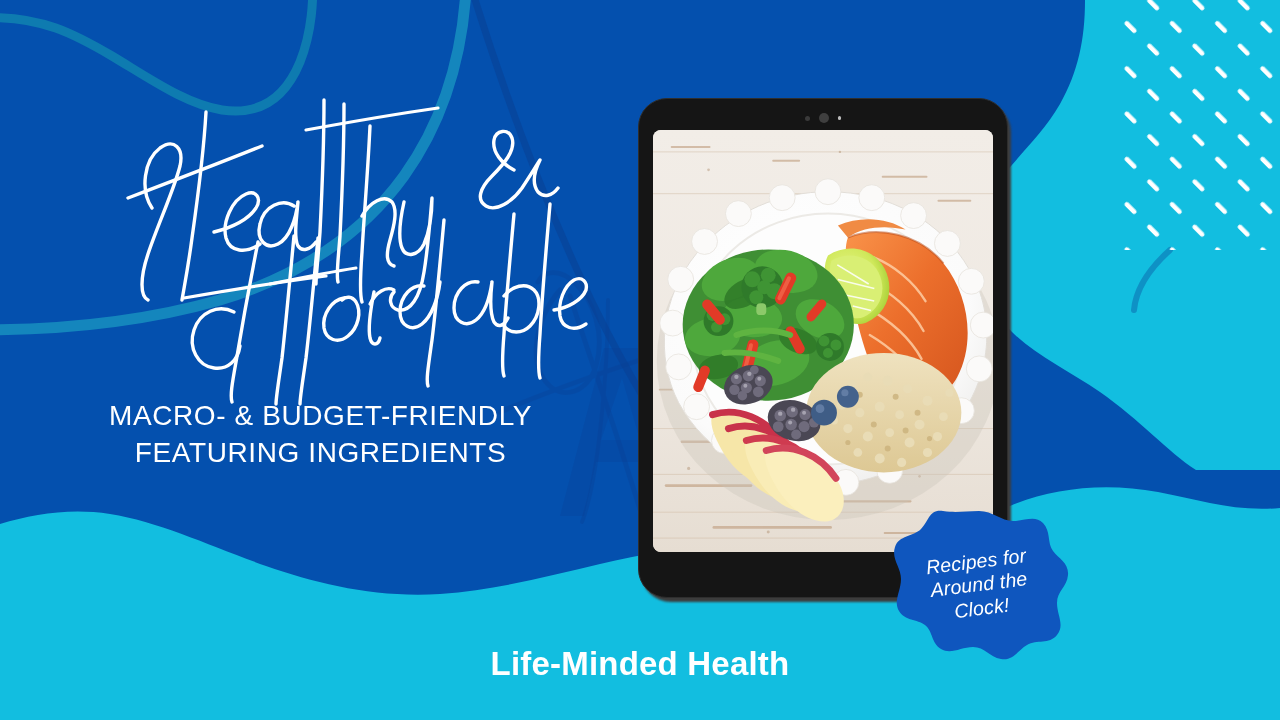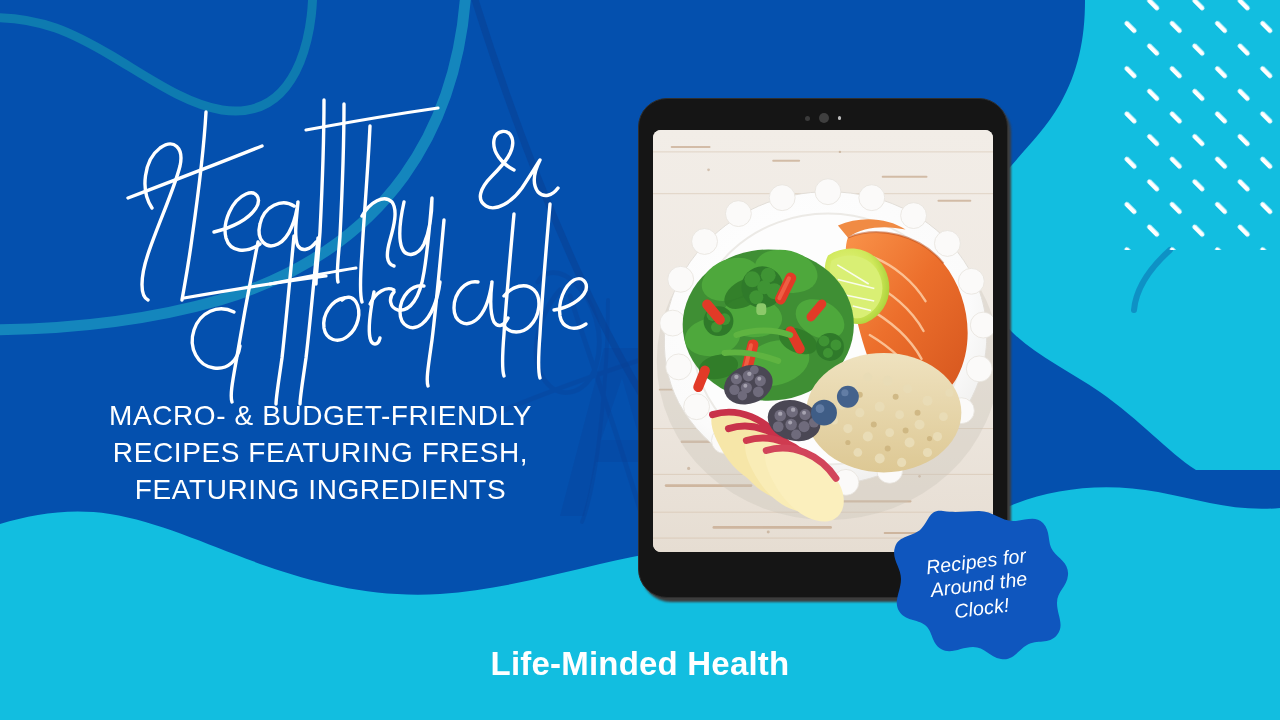--- a/index.html
+++ b/index.html
@@ -241,21 +241,20 @@
         <path d="M432,118 C428,164 424,212 422,248 C420,274 420,286 422,292" stroke-width="3.4"></path>
 
         <path d="M436,224 C450,222 464,214 468,204 C470,196 464,190 456,194
                  C446,200 440,216 442,230 C444,242 456,246 468,238" stroke-width="3.4"></path>
       </g>
     </svg>
   </div>
 
   <div class="subtitle">
     <div>MACRO- &amp; BUDGET-FRIENDLY</div>
-    <div>RECIPES FEATURING FRESH,</div>
     <div>FEATURING INGREDIENTS</div>
   </div>
 
   <div class="tablet">
     <div class="tablet-shadow"></div>
     <div class="tablet-body">
       <div class="cam-row">
         <span class="cam-dot-sm"></span>
         <span class="cam-dot-lg"></span>
         <span class="cam-dot-xs"></span>

